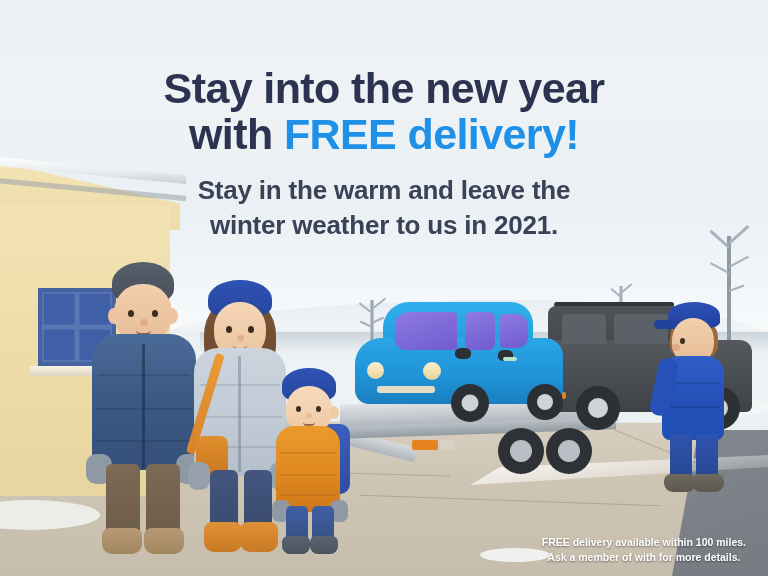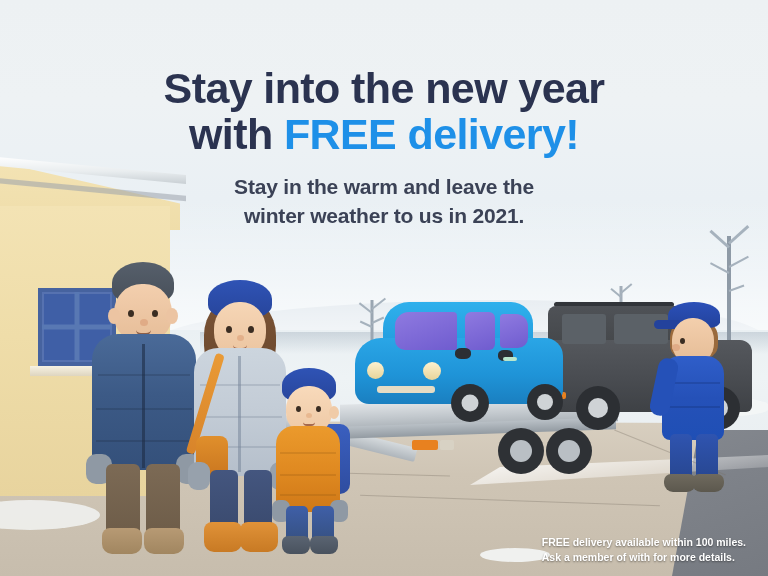--- a/index.html
+++ b/index.html
@@ -183,25 +183,25 @@
   .suv-tail { position:absolute; left:6px; top:62px; width:14px; height:26px; background:linear-gradient(180deg,#c0342e,#8e2420); border-radius:3px; }
 
   
   .text-block { position:absolute; left:0; top:66px; width:768px; text-align:center; z-index:40; }
   .headline {
     font-size:43px; font-weight:bold; color:#2b3350; line-height:1.06;
     letter-spacing:-.6px;
   }
   .headline .accent { color:#1e90e8; }
   .subhead {
-    margin-top:16px; font-size:21px; font-weight:bold; color:#3b4256;
+    margin-top:16px; font-size:26px; font-weight:bold; color:#3b4256;
     line-height:1.35; letter-spacing:-.2px;
   }
   .fineprint {
-    position:absolute; right:22px; bottom:10px; text-align:left; z-index:40;
+    position:absolute; right:22px; bottom:10px; text-align:center; z-index:40;
     color:#ffffff; font-size:10.5px; font-weight:bold; line-height:1.5;
     text-shadow:0 1px 2px rgba(0,0,0,.45);
   }
 </style>
 </head>
 <body>
 
 <div id="banner">
 
   <div class="sky"></div>

